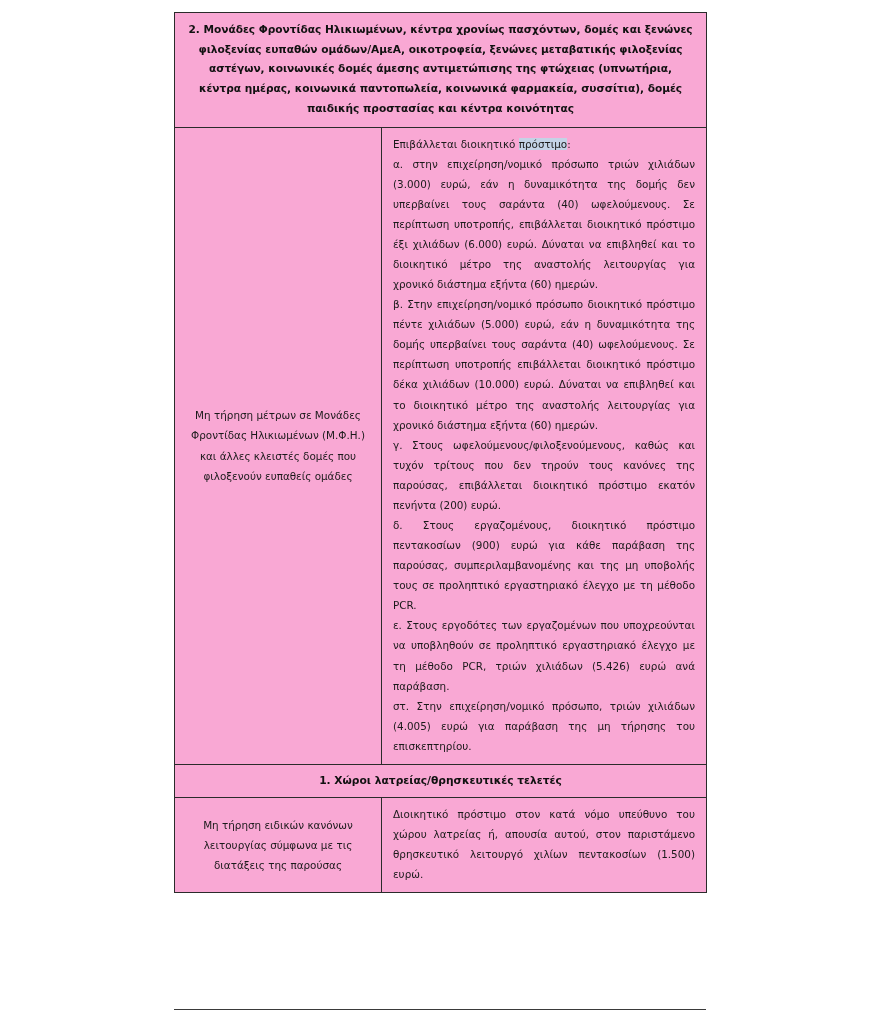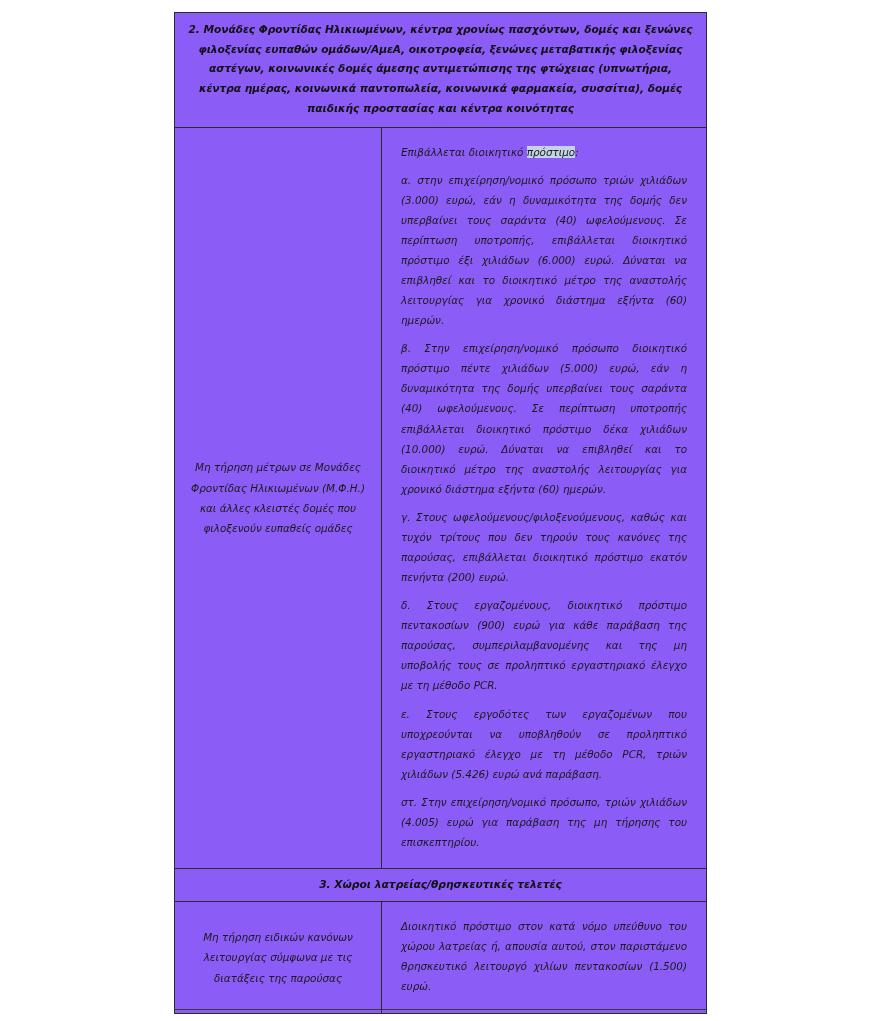--- a/index.html
+++ b/index.html
@@ -23,22 +23,21 @@
     top: 12px;
     width: 532px;
     border-collapse: collapse;
     table-layout: fixed;
   }
 
   #sanctions-table td {
     border: 1.2px solid #2b2b2b;
     vertical-align: top;
     padding: 0;
-    background: #8b5cf6;
-    font-style: italic;
+    background: #f9a8d4;
   }
 
   .section-head {
     text-align: center;
     font-weight: bold;
     font-size: 10.6px;
     line-height: 1.86;
     letter-spacing: -0.02px;
     padding: 7px 11px 8px 11px !important;
     color: #111111;
@@ -66,21 +65,21 @@
     text-align: justify;
     text-justify: inter-word;
     font-size: 10.4px;
     line-height: 1.93;
     padding: 6px 11px 8px 11px !important;
     color: #1a1a1a;
     hyphens: none;
   }
 
   .penalty-cell p {
-    margin: 8px;
+    margin: 0;
     text-align: justify;
   }
   .penalty-cell p.last-line,
   .penalty-cell p.intro {
     text-align: left;
   }
 
   .highlight {
     background: #c4d3e6;
     color: #1a1a1a;
@@ -113,21 +112,21 @@
         <p class="intro"><span>Επιβάλλεται διοικητικό </span><span class="highlight">πρόστιμο</span><span>:</span></p>
         <p>α. στην επιχείρηση/νομικό πρόσωπο τριών χιλιάδων (3.000) ευρώ, εάν η δυναμικότητα της δομής δεν υπερβαίνει τους σαράντα (40) ωφελούμενους. Σε περίπτωση υποτροπής, επιβάλλεται διοικητικό πρόστιμο έξι χιλιάδων (6.000) ευρώ. Δύναται να επιβληθεί και το διοικητικό μέτρο της αναστολής λειτουργίας για χρονικό διάστημα εξήντα (60) ημερών.</p>
         <p>β. Στην επιχείρηση/νομικό πρόσωπο διοικητικό πρόστιμο πέντε χιλιάδων (5.000) ευρώ, εάν η δυναμικότητα της δομής υπερβαίνει τους σαράντα (40) ωφελούμενους. Σε περίπτωση υποτροπής επιβάλλεται διοικητικό πρόστιμο δέκα χιλιάδων (10.000) ευρώ. Δύναται να επιβληθεί και το διοικητικό μέτρο της αναστολής λειτουργίας για χρονικό διάστημα εξήντα (60) ημερών.</p>
         <p>γ. Στους ωφελούμενους/φιλοξενούμενους, καθώς και τυχόν τρίτους που δεν τηρούν τους κανόνες της παρούσας, επιβάλλεται διοικητικό πρόστιμο εκατόν πενήντα (200) ευρώ.</p>
         <p>δ. Στους εργαζομένους, διοικητικό πρόστιμο πεντακοσίων (900) ευρώ για κάθε παράβαση της παρούσας, συμπεριλαμβανομένης και της μη υποβολής τους σε προληπτικό εργαστηριακό έλεγχο με τη μέθοδο PCR.</p>
         <p>ε. Στους εργοδότες των εργαζομένων που υποχρεούνται να υποβληθούν σε προληπτικό εργαστηριακό έλεγχο με τη μέθοδο PCR, τριών χιλιάδων (5.426) ευρώ ανά παράβαση.</p>
         <p>στ. Στην επιχείρηση/νομικό πρόσωπο, τριών χιλιάδων (4.005) ευρώ για παράβαση της μη τήρησης του επισκεπτηρίου.</p>
       </td>
     </tr>
     <tr>
-      <td class="section-head-3" colspan="2">3. Χώροι λατρείας/θρησκευτικές τελετές</td>
+      <td class="section-head-3" colspan="2">1. Χώροι λατρείας/θρησκευτικές τελετές</td>
     </tr>
     <tr>
       <td class="violation-cell" style="width:276px">Μη τήρηση ειδικών κανόνων λειτουργίας σύμφωνα με τις διατάξεις της παρούσας</td>
       <td class="penalty-cell" style="width:256px">
         <p>Διοικητικό πρόστιμο στον κατά νόμο υπεύθυνο του χώρου λατρείας ή, απουσία αυτού, στον παριστάμενο θρησκευτικό λειτουργό χιλίων πεντακοσίων (1.500) ευρώ.</p>
       </td>
     </tr>
   </tbody>
 </table>
 

